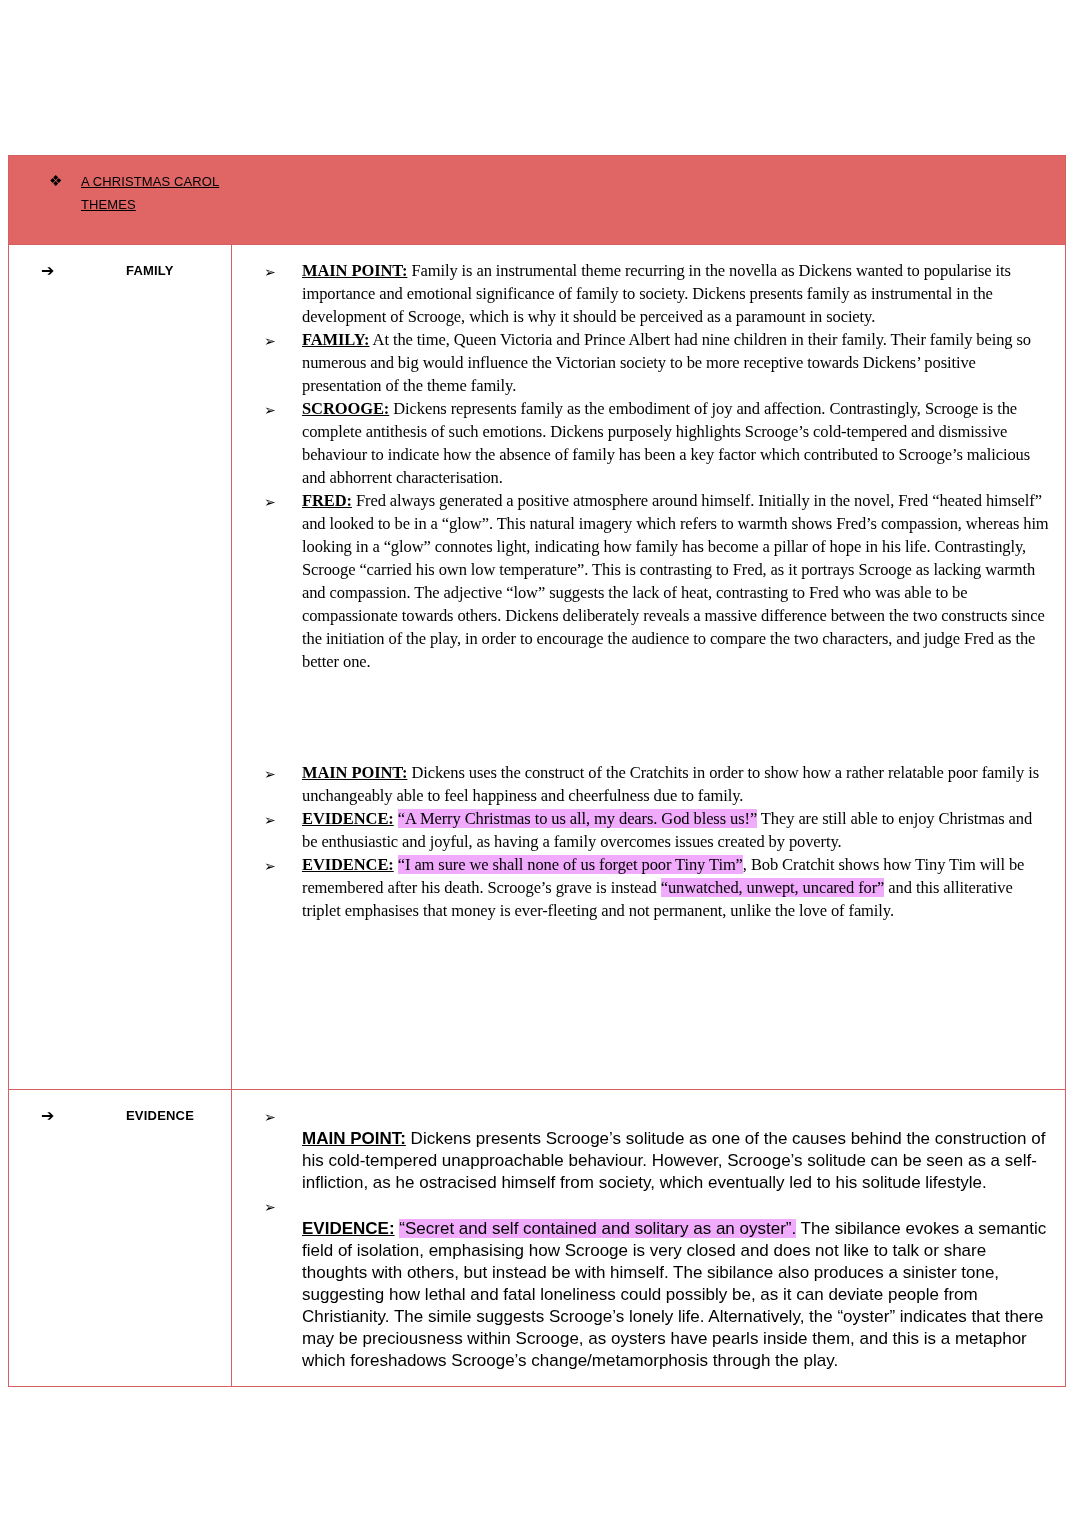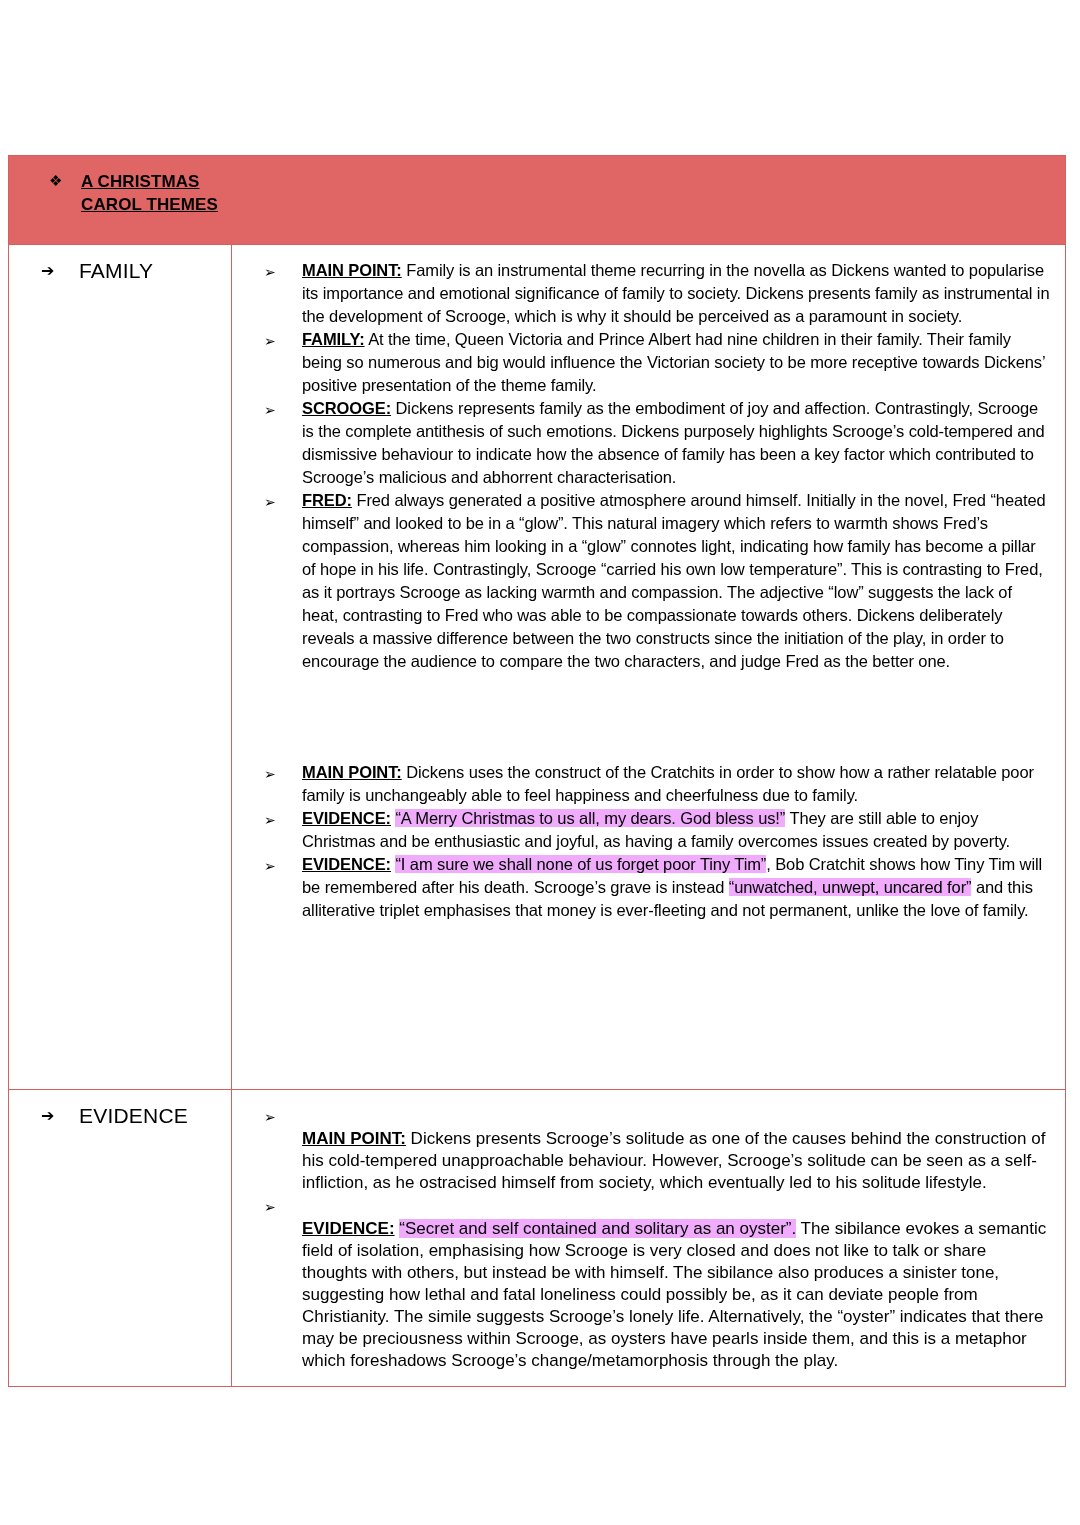--- a/index.html
+++ b/index.html
@@ -18,21 +18,21 @@
     display:flex; align-items:flex-start;
     padding:14px 0 12px 40px;
   }
   .hdr-marker {
     flex:0 0 32px;
     font-family:"DejaVu Sans", sans-serif;
     font-size:15px; line-height:23px; font-weight:700;
   }
   .hdr-title {
     max-width:150px;
-    font-size:17px; line-height:23px; font-weight:700;
+    font-size:13px; line-height:23px; font-weight:400;
     text-decoration:underline;
     letter-spacing:0.1px;
   }
 
   
   .row { display:flex; border-top:1.5px solid #d65f5f; }
   .row-family    { min-height:845px; }
   .row-isolation { min-height:294px; }
 
   .theme-cell {
@@ -40,37 +40,38 @@
     border-right:1.5px solid #d65f5f;
     padding:14px 0 0 32px;
     display:flex; align-items:flex-start;
   }
   .theme-marker {
     flex:0 0 38px;
     font-family:"DejaVu Sans", sans-serif;
     font-size:16px; line-height:23px; font-weight:700;
   }
   .theme-label {
-    font-size:21px; line-height:23px; font-weight:400;
+    font-size:13px; line-height:23px; font-weight:700;
     letter-spacing:0.2px;
+    margin-left:47px;
   }
 
   .content-cell { flex:1; padding:14px 14px 14px 32px; }
 
   .bullet { display:flex; align-items:flex-start; }
   .bmarker {
     flex:0 0 38px;
     font-family:"DejaVu Sans", sans-serif;
     font-size:14px;
     padding-top:2px;
   }
   .btext { flex:1; }
 
   .row-family .bmarker   { line-height:23px; }
-  .row-family .btext     { font-size:16.5px; line-height:23px; letter-spacing:-0.1px; }
+  .row-family .btext     { font-size:16.5px; line-height:23px; letter-spacing:-0.1px;font-family:Liberation Serif, serif; }
   .row-isolation .bmarker{ line-height:22px; }
   .row-isolation .btext  { font-size:17px;   line-height:22px;margin-top:24px; }
 
   .label { font-weight:700; text-decoration:underline; }
   .plain { }
   .hl    { background:#f0abfc; }
 
   .group-gap { height:88px; }
 </style>
 </head>

